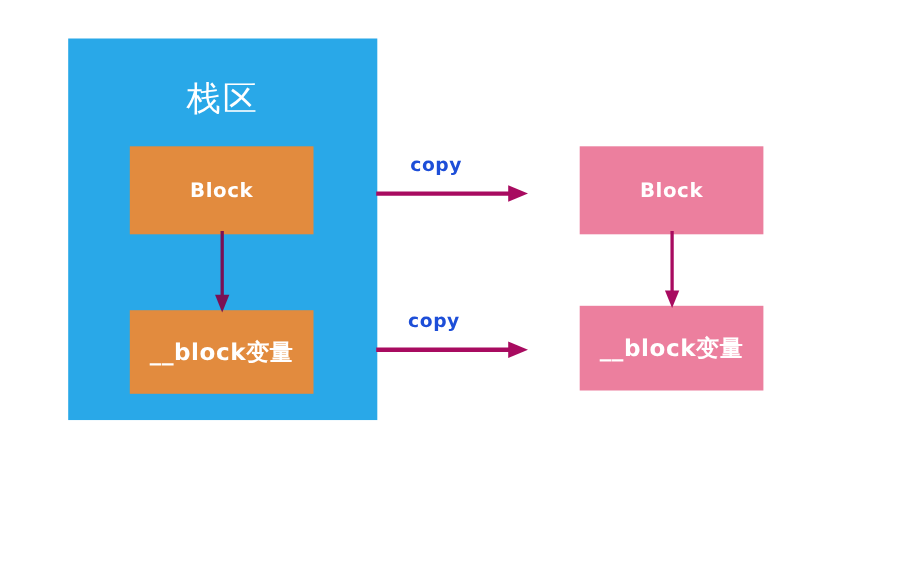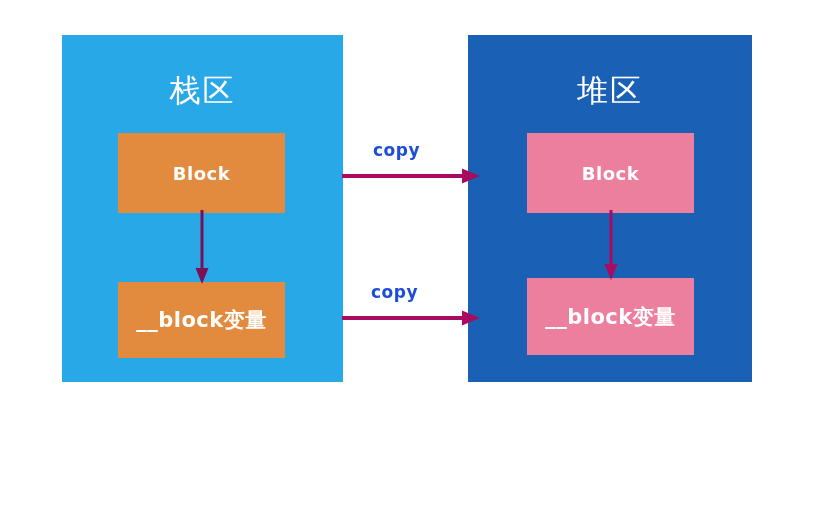--- a/index.html
+++ b/index.html
@@ -116,23 +116,20 @@
 
   <div class="block orange" id="block-stack-var">
     <span>__block变量</span>
   </div>
 
   <svg class="arrow-svg" id="arrow-stack-internal" viewBox="0 0 20 76" width="20" height="76">
     <line x1="10" y1="0" x2="10" y2="64" stroke="#7A1055" stroke-width="3"></line>
     <polygon points="10,74 3.5,58 16.5,58" fill="#7A1055"></polygon>
   </svg>
 
-  <div class="panel" id="panel-heap">
-    <div class="panel-title">堆区</div>
-  </div>
 
   <div class="block pink" id="block-heap-block">
     <span>Block</span>
   </div>
 
   <div class="block pink" id="block-heap-var">
     <span>__block变量</span>
   </div>
 
   <svg class="arrow-svg" id="arrow-heap-internal" viewBox="0 0 20 72" width="20" height="72">

